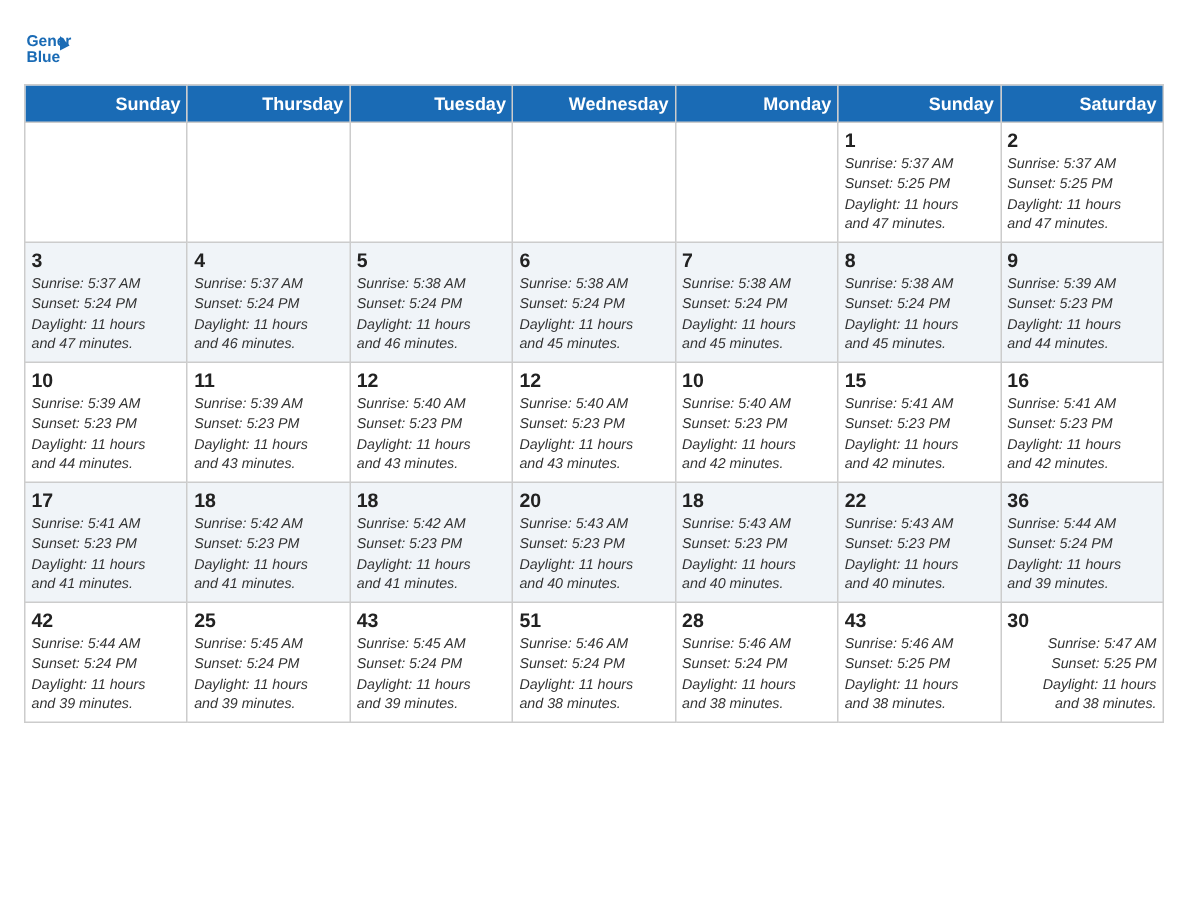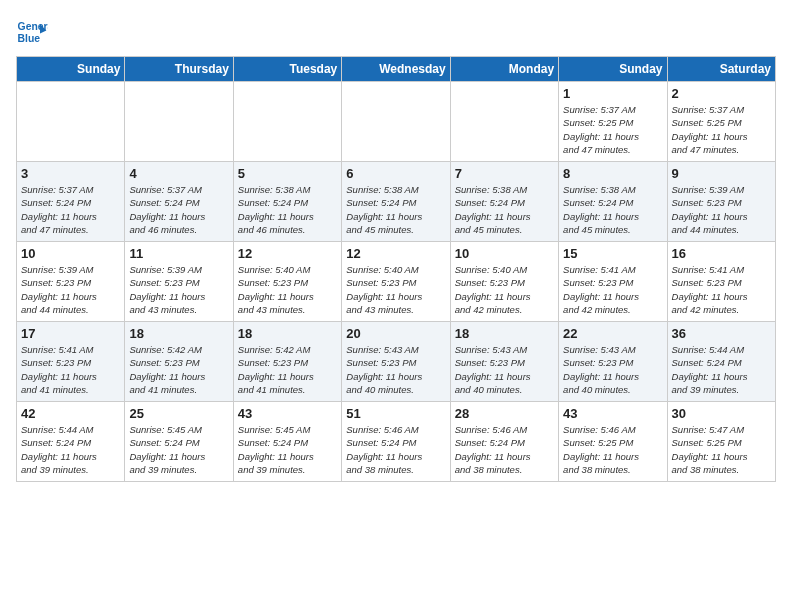--- a/index.html
+++ b/index.html
@@ -330,20 +330,20 @@
         </td>
         <td>
           <span class="day-num">43</span>
           <div class="day-info" style="white-space: pre-line;">Sunrise: 5:46 AM
 Sunset: 5:25 PM
 Daylight: 11 hours
 and 38 minutes.</div>
         </td>
         <td>
           <span class="day-num">30</span>
-          <div class="day-info" style="white-space: pre-line;">Sunrise: 5:47 AM
+          <div class="day-info" style="white-space: pre-line; text-align: right;">Sunrise: 5:47 AM
 Sunset: 5:25 PM
 Daylight: 11 hours
 and 38 minutes.</div>
         </td>
       </tr>
     </tbody>
 </table>
 
 </body></html>

